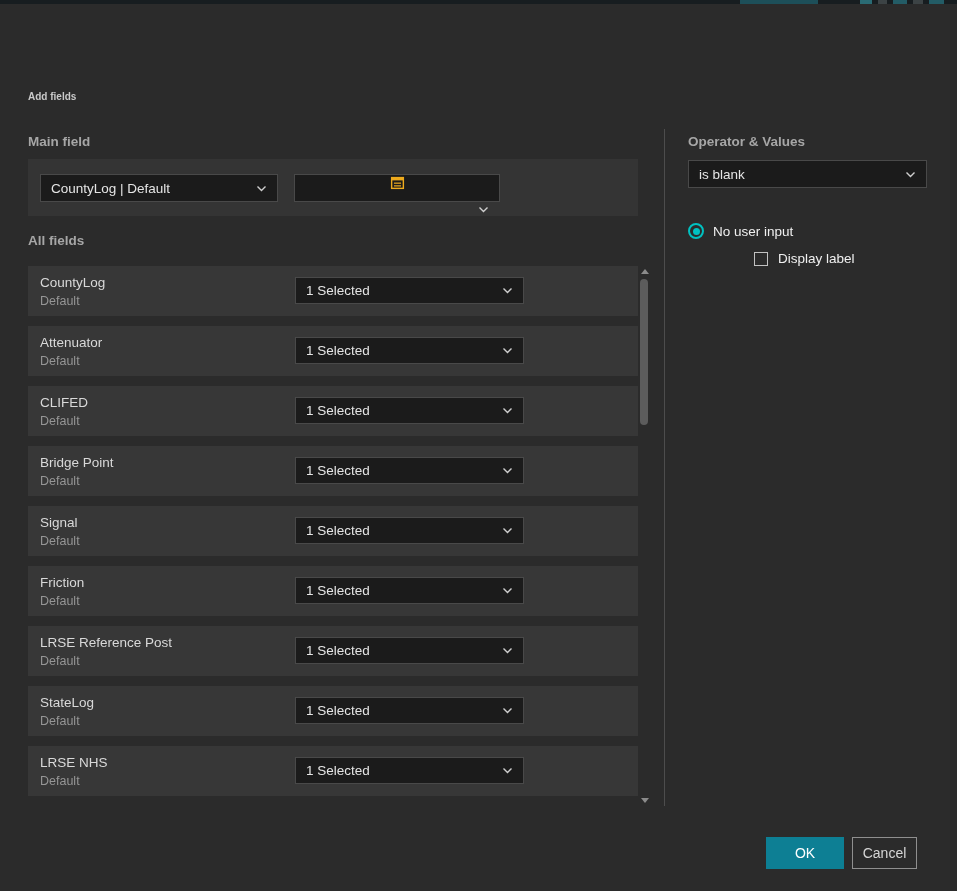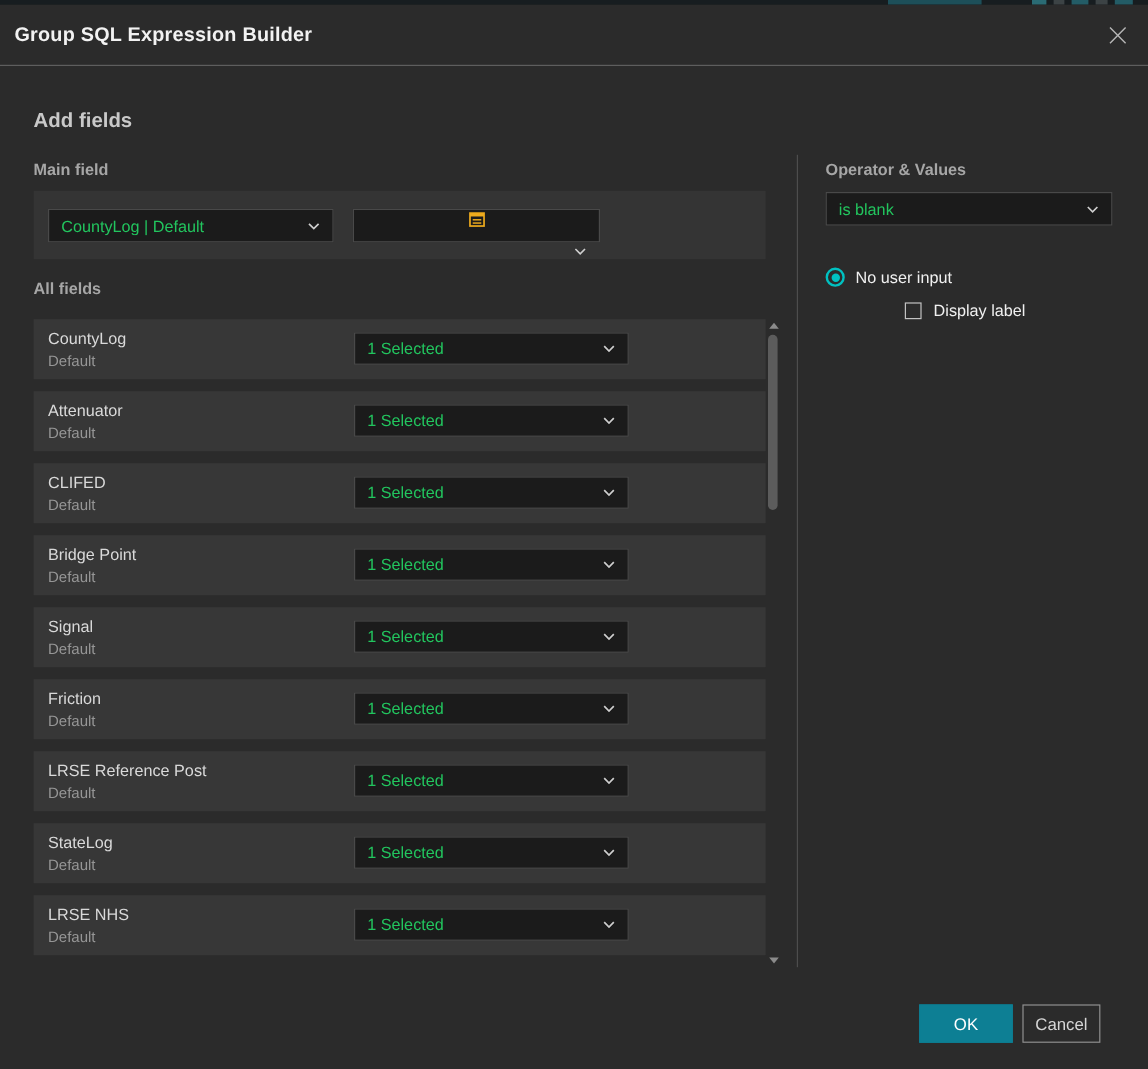--- a/index.html
+++ b/index.html
@@ -23,29 +23,29 @@
     position:absolute; top:0; left:0; width:100%; height:51px;
     border-bottom:1px solid #5e5e5e;
     display:flex; align-items:center; padding:0 12px;
   }
   .dialog-title { font-size:16.5px; font-weight:700; color:#f2f2f2; letter-spacing:.2px; }
   .close-btn {
     margin-left:auto; background:none; border:none; cursor:pointer;
     width:28px; height:28px; display:flex; align-items:center; justify-content:center;
   }
 
-  .section-heading { position:absolute; left:28px; font-size:17px; font-weight:700; color:#c9c9c9; }
+  .section-heading { position:absolute; left:28px; font-size:10px; font-weight:700; color:#c9c9c9; }
   .sub-label { position:absolute; font-size:13.5px; font-weight:700; color:#a6a6a6; }
 
   
   .dropdown {
     background:#1b1b1b; border:1px solid #494949;
     display:flex; align-items:center; gap:8px;
     padding:0 10px; cursor:pointer; position:absolute;
-    height:28px; font-size:13.5px; color:#22c55e;
+    height:28px; font-size:13.5px; color:#e5e5e5;
   }
   .dropdown .dd-text { white-space:nowrap; overflow:hidden; }
   .dropdown .chevron { margin-left:auto; display:flex; align-items:center; }
 
   
   .main-field-panel { position:absolute; left:28px; top:155px; width:610px; height:57px; background:#343434; }
 
   
   .fields-list { position:absolute; left:28px; top:262px; width:610px; }
   .field-row { position:relative; width:610px; height:50px; background:#373737; margin-bottom:10px; }
@@ -91,28 +91,20 @@
     <div class="blk" style="left:740px;width:78px;background:#1d4f59;"></div>
     <div class="blk" style="left:860px;width:12px;background:#2a6b74;"></div>
     <div class="blk" style="left:878px;width:9px;background:#3c4345;"></div>
     <div class="blk" style="left:893px;width:14px;background:#235c66;"></div>
     <div class="blk" style="left:913px;width:10px;background:#3c4345;"></div>
     <div class="blk" style="left:929px;width:15px;background:#235c66;"></div>
   </div>
 
   <div class="dialog">
 
-    <div class="dialog-header">
-      <div class="dialog-title">Group SQL Expression Builder</div>
-      <button class="close-btn">
-        <svg width="17" height="17" viewBox="0 0 17 17">
-          <path d="M2 2 L15 15 M15 2 L2 15" stroke="#b5b5b5" stroke-width="1.2" fill="none"></path>
-        </svg>
-      </button>
-    </div>
 
     <div class="section-heading" style="top:87px;">Add fields</div>
     <div class="sub-label" style="left:28px;top:130px;">Main field</div>
     <div class="sub-label" style="left:28px;top:229px;">All fields</div>
     <div class="sub-label" style="left:688px;top:130px;">Operator &amp; Values</div>
 
     <div class="main-field-panel">
       <div class="dropdown" style="left:12px;top:15px;width:238px;">
         <span class="dd-text">CountyLog | Default</span>
         <span class="chevron">

